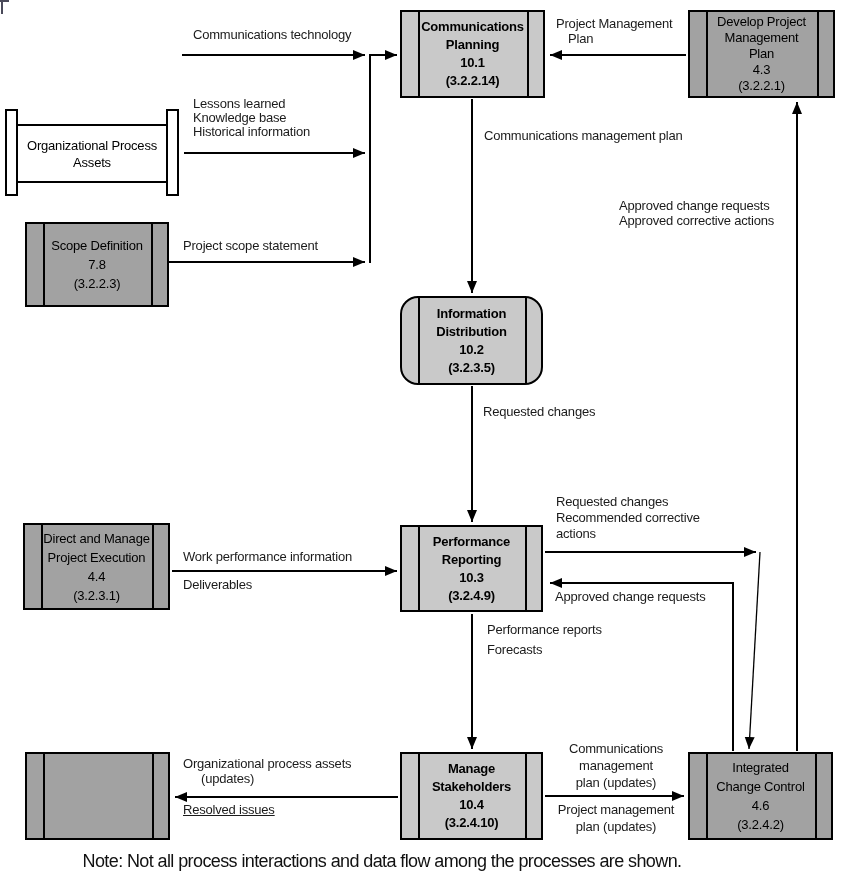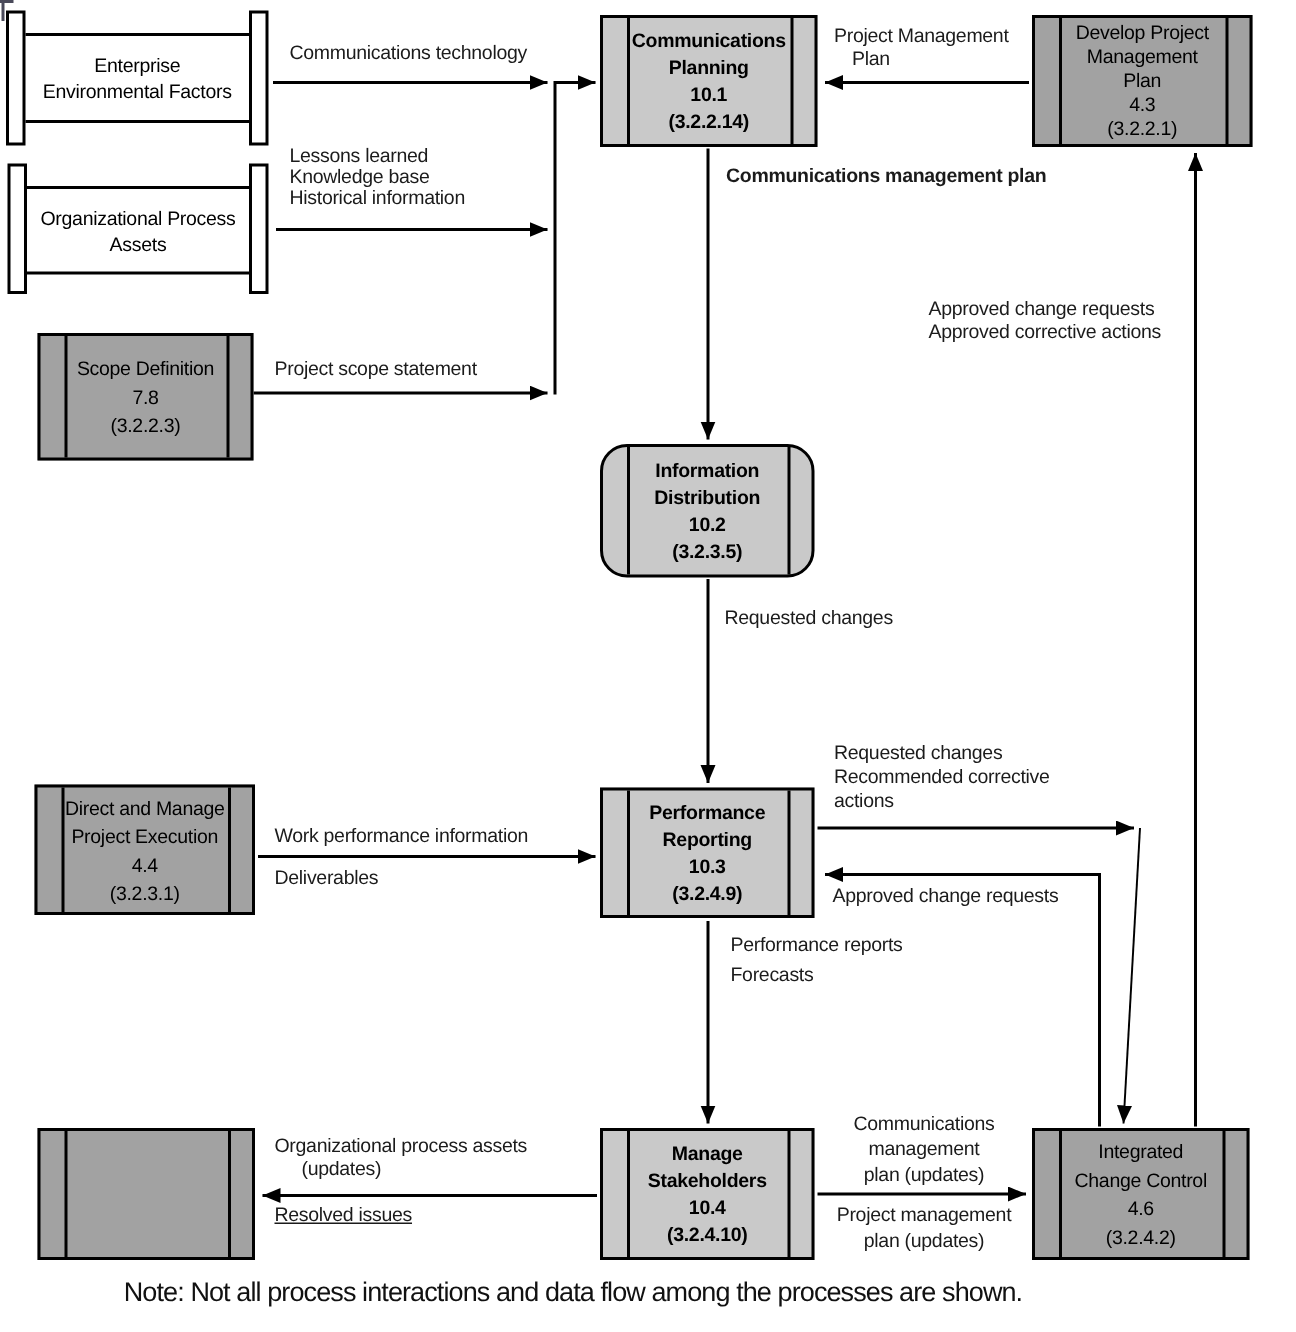--- a/index.html
+++ b/index.html
@@ -79,29 +79,20 @@
     <polyline points="733,751 733,583 550,583" fill="none" stroke="#000" stroke-width="2" marker-end="url(#ah)"></polyline>
     <line x1="472" y1="614" x2="472" y2="749" stroke="#000" stroke-width="2" marker-end="url(#ah)"></line>
     <line x1="398" y1="797" x2="175" y2="797" stroke="#000" stroke-width="2" marker-end="url(#ah)"></line>
     <line x1="545" y1="796" x2="684" y2="796" stroke="#000" stroke-width="2" marker-end="url(#ah)"></line>
     <line x1="797" y1="751" x2="797" y2="102" stroke="#000" stroke-width="2" marker-end="url(#ah)"></line>
   </svg>
 
   <div class="corner-mark-v"></div>
   <div class="corner-mark-h"></div>
 
-  <div class="ibeam" style="left:4px;top:7px;width:175px;height:90px;">
-    <div class="body" style="left:6px;top:15px;width:163px;height:60px;"></div>
-    <div class="bar" style="left:0;top:0;height:90px;"></div>
-    <div class="bar" style="left:162px;top:0;height:90px;"></div>
-    <div class="txt" style="left:6px;top:15px;width:163px;height:60px;">
-      <span>Enterprise</span>
-      <span>Environmental Factors</span>
-    </div>
-  </div>
 
   <div class="ibeam" style="left:5px;top:109px;width:208px;height:87px;">
     <div class="body" style="left:6px;top:15px;width:162px;height:59px;"></div>
     <div class="bar" style="left:0;top:0;height:87px;"></div>
     <div class="bar" style="left:161px;top:0;height:87px;"></div>
     <div class="txt" style="left:6px;top:15px;width:162px;height:59px;">
       <span>Organizational Process</span>
       <span>Assets</span>
     </div>
   </div>
@@ -207,21 +198,21 @@
     <span>Knowledge base</span>
     <span>Historical information</span>
   </div>
   <div class="lbl" style="left:183px;top:238px;">
     <span>Project scope statement</span>
   </div>
   <div class="lbl" style="left:556px;top:16px;">
     <span>Project Management</span>
     <span class="indent12">Plan</span>
   </div>
-  <div class="lbl" style="left:484px;top:109px;font-weight:bold;">
+  <div class="lbl" style="left:484px;top:128px;">
     <span>Communications management plan</span>
   </div>
   <div class="lbl" style="left:619px;top:198px;">
     <span>Approved change requests</span>
     <span>Approved corrective actions</span>
   </div>
   <div class="lbl" style="left:483px;top:404px;">
     <span>Requested changes</span>
   </div>
   <div class="lbl lh16" style="left:556px;top:494px;">

